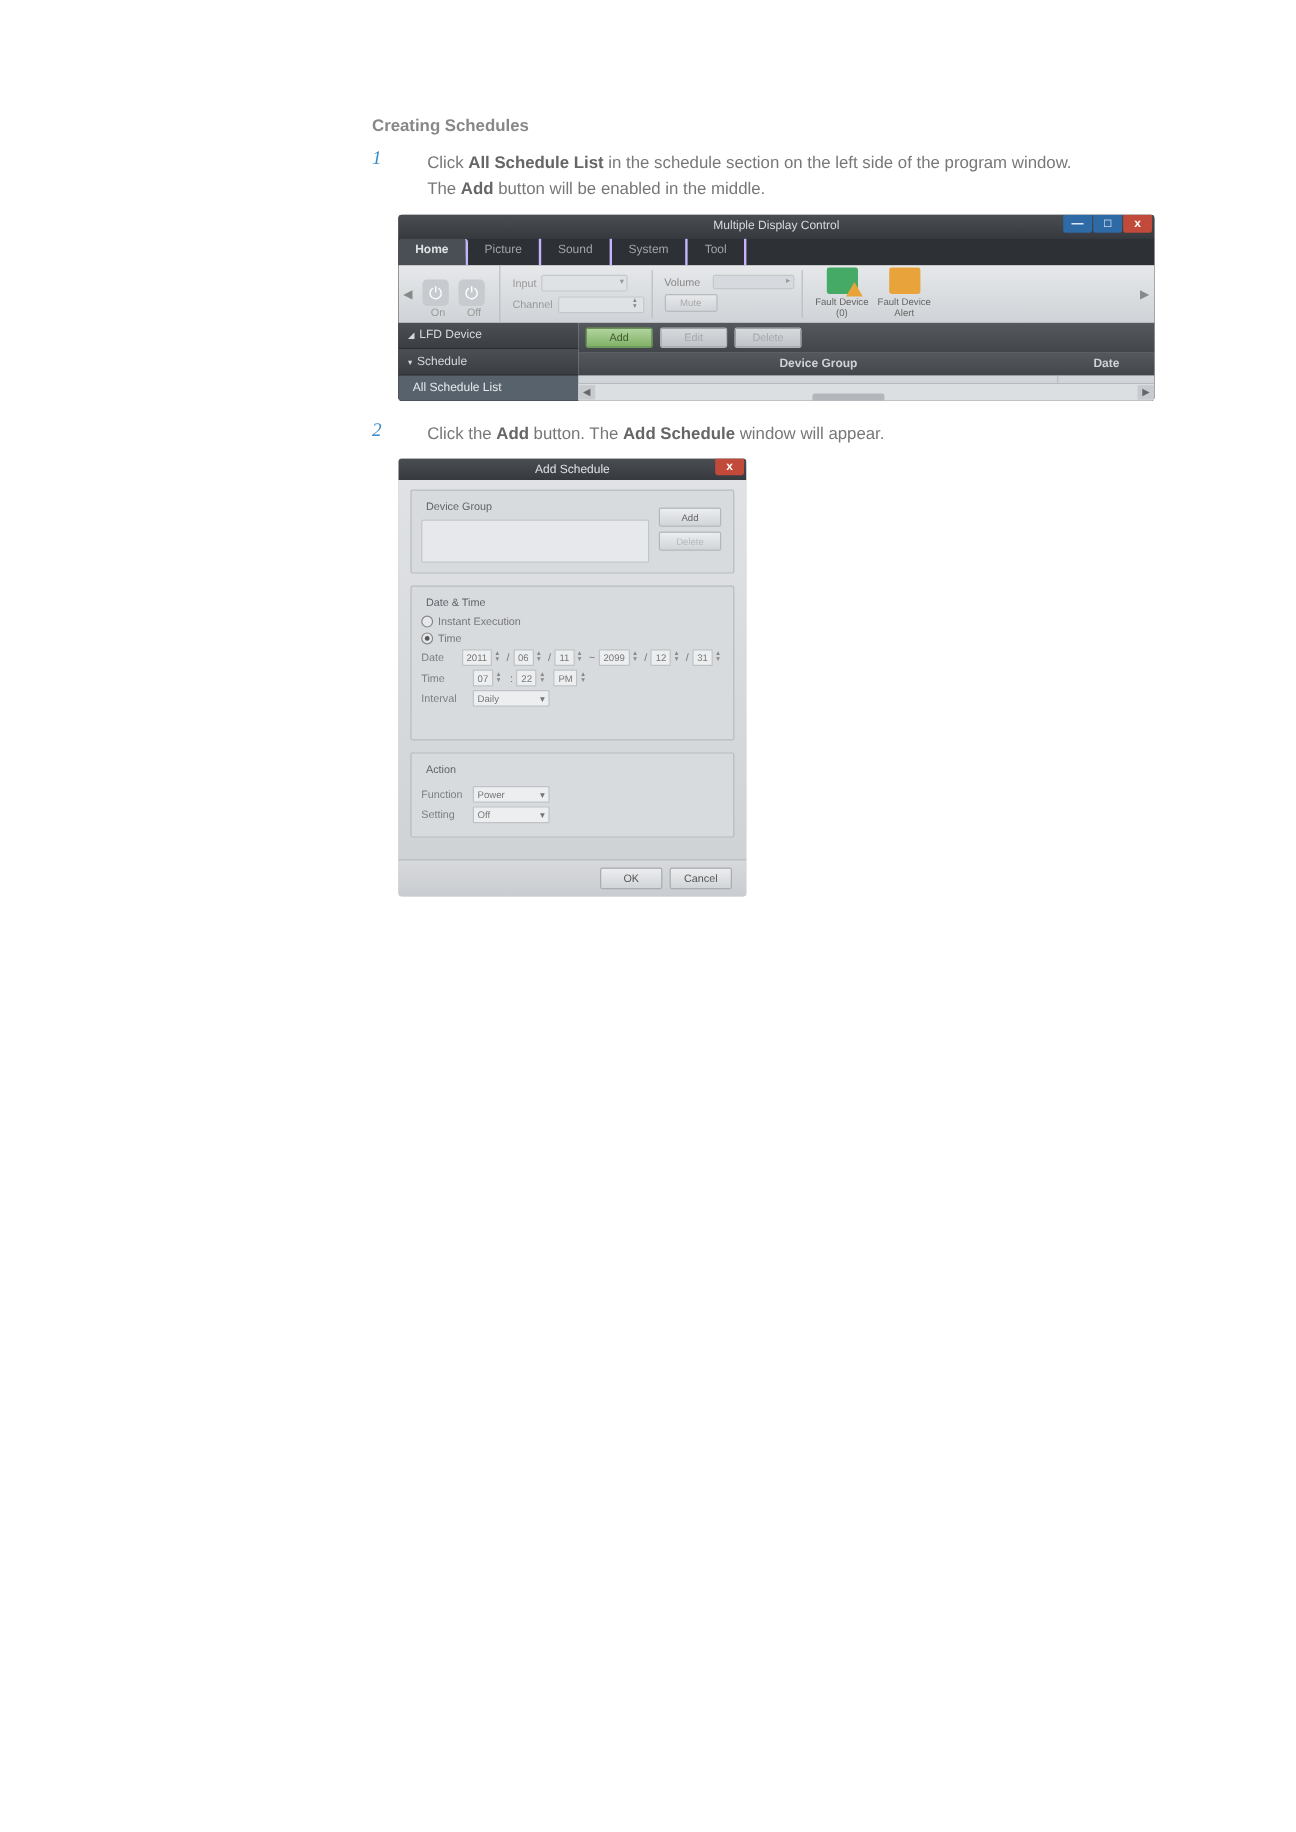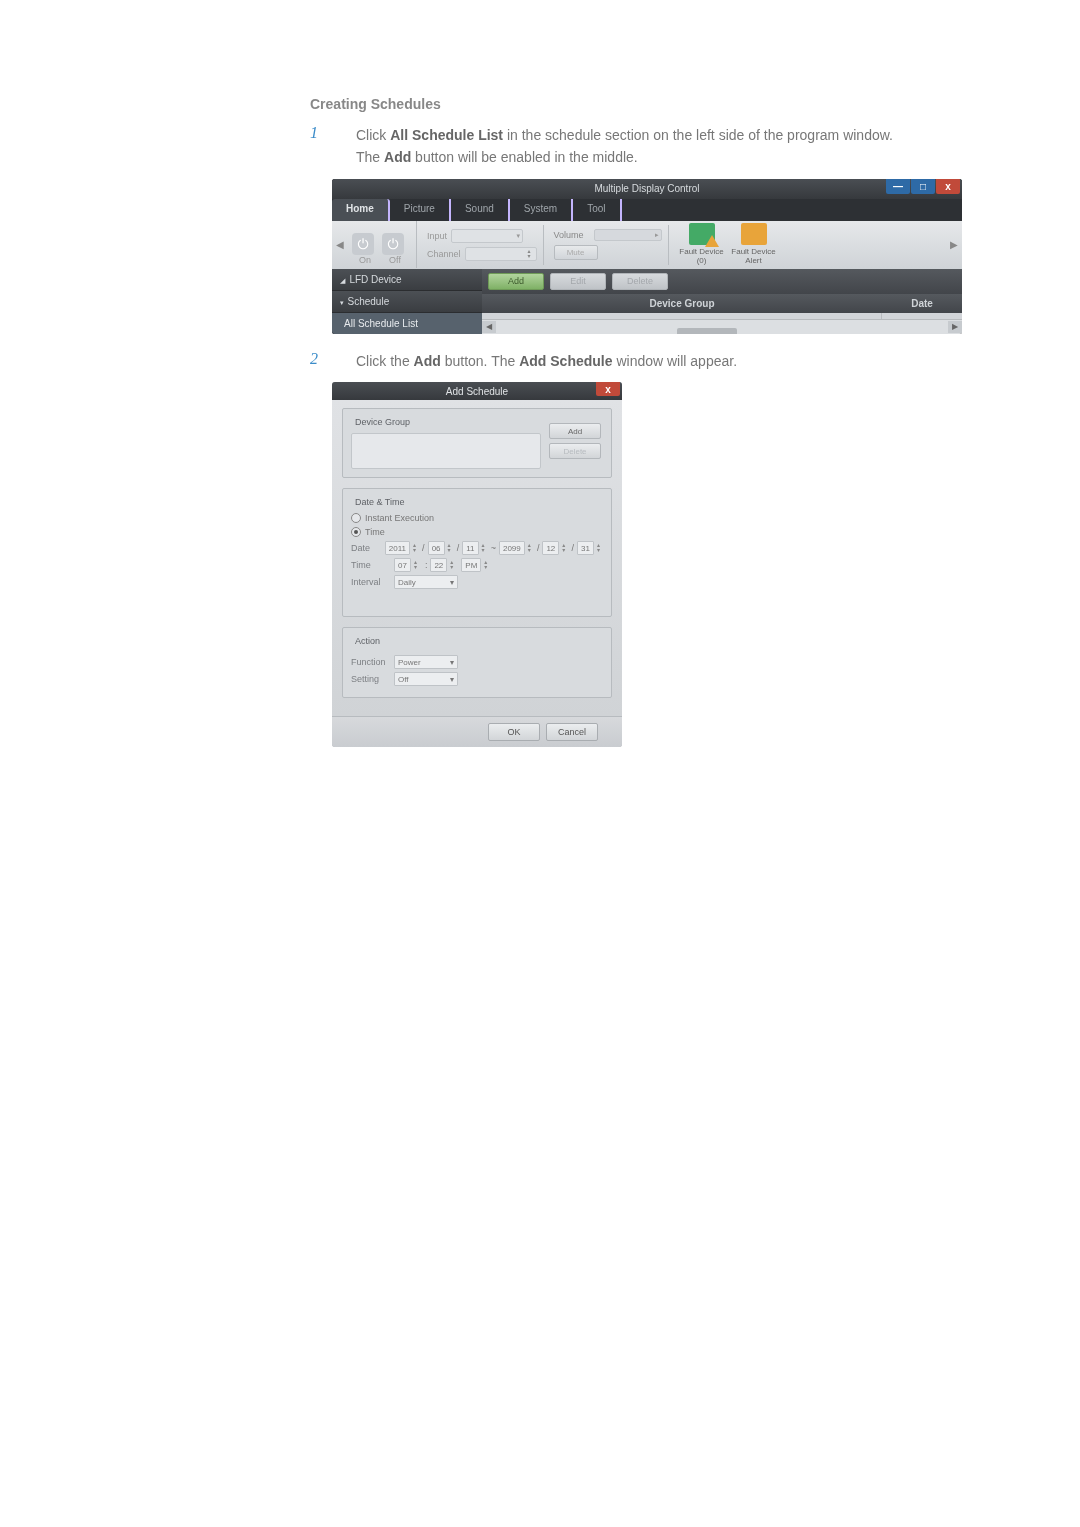--- a/index.html
+++ b/index.html
@@ -446,21 +446,21 @@
   }
   .spin { width:8px;display:flex;flex-direction:column;line-height:5px;font-size:6px;color:#888; }
   .sel-box {
     height:12px;width:56px;
     background:#eceef0;border:1px solid #bfc3c7;border-radius:1px;
     font-size:8px;display:flex;align-items:center;justify-content:space-between;
     padding:0 3px;
   }
   .asw-footer {
     display:flex;justify-content:flex-end;gap:6px;
-    padding:6px 24px;
+    padding:6px 12px;
     background: linear-gradient(#d7d9dc,#c9ccd0);
     border-top:1px solid #b7bbbf;
   }
   .ft-btn {
     width:50px;height:16px;
     background: linear-gradient(#ebedef,#d2d5d8);
     border:1px solid #a9adb1;border-radius:2px;
     font-size:9px;color:#555;
     display:flex;align-items:center;justify-content:center;
   }

